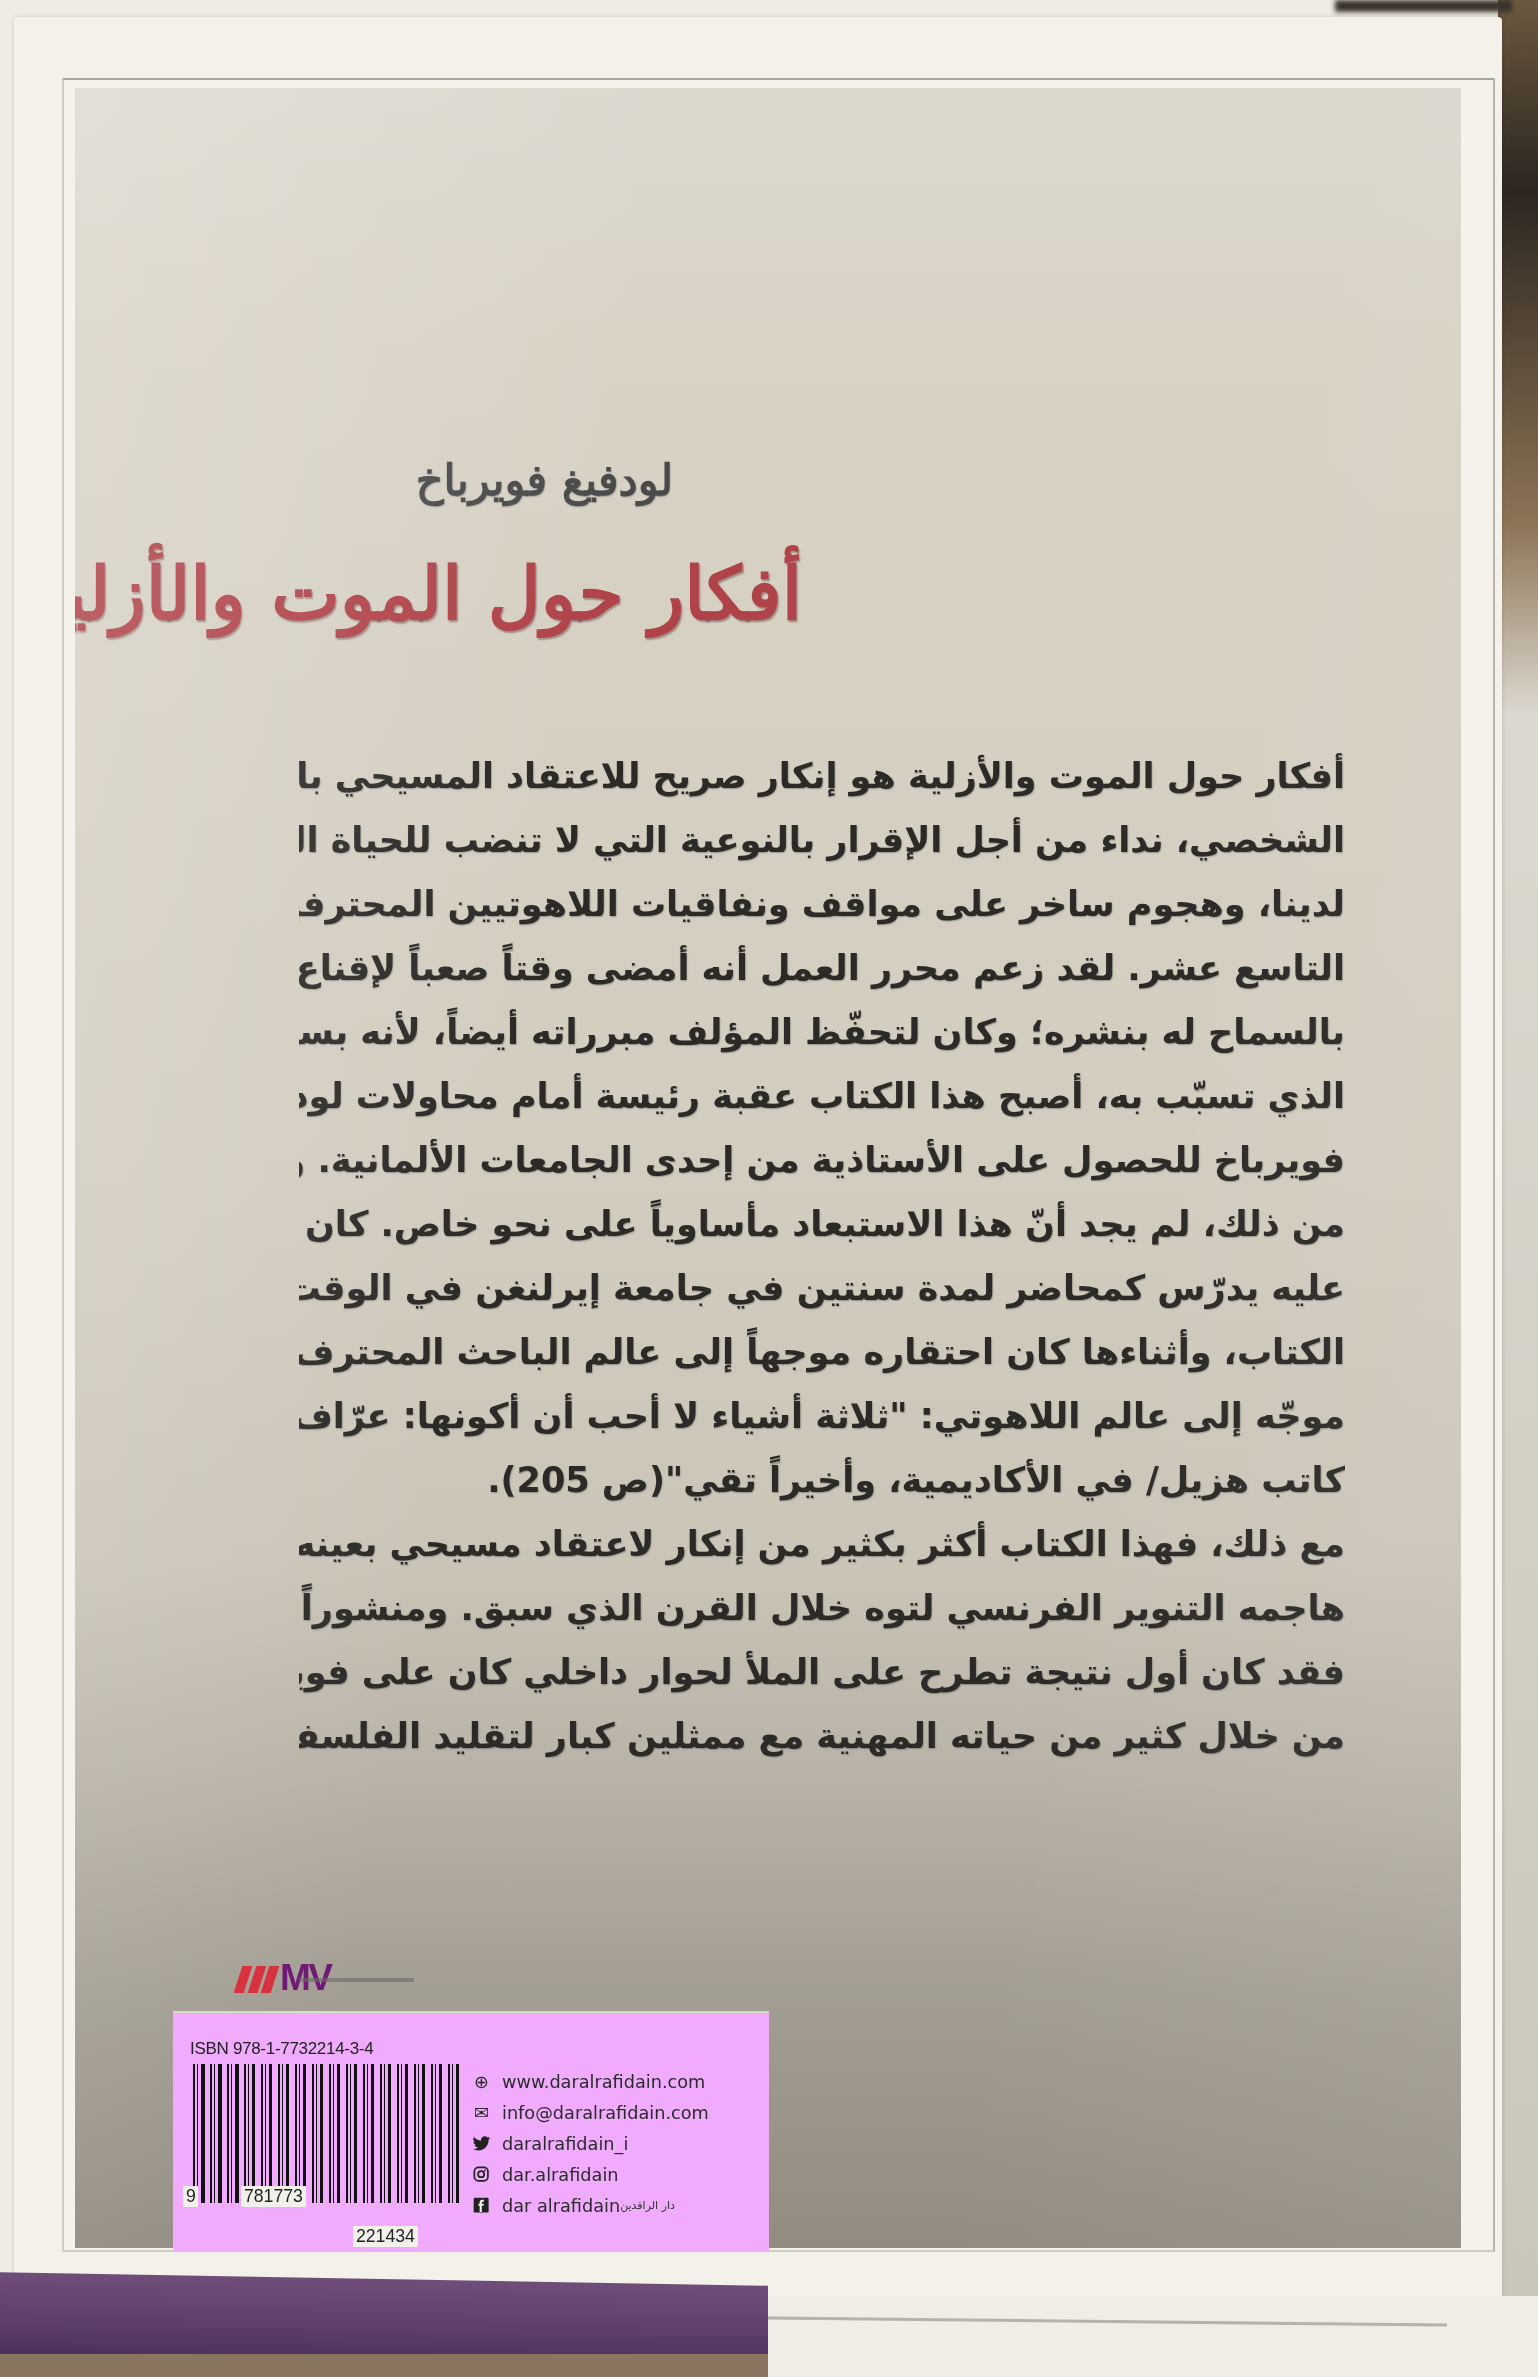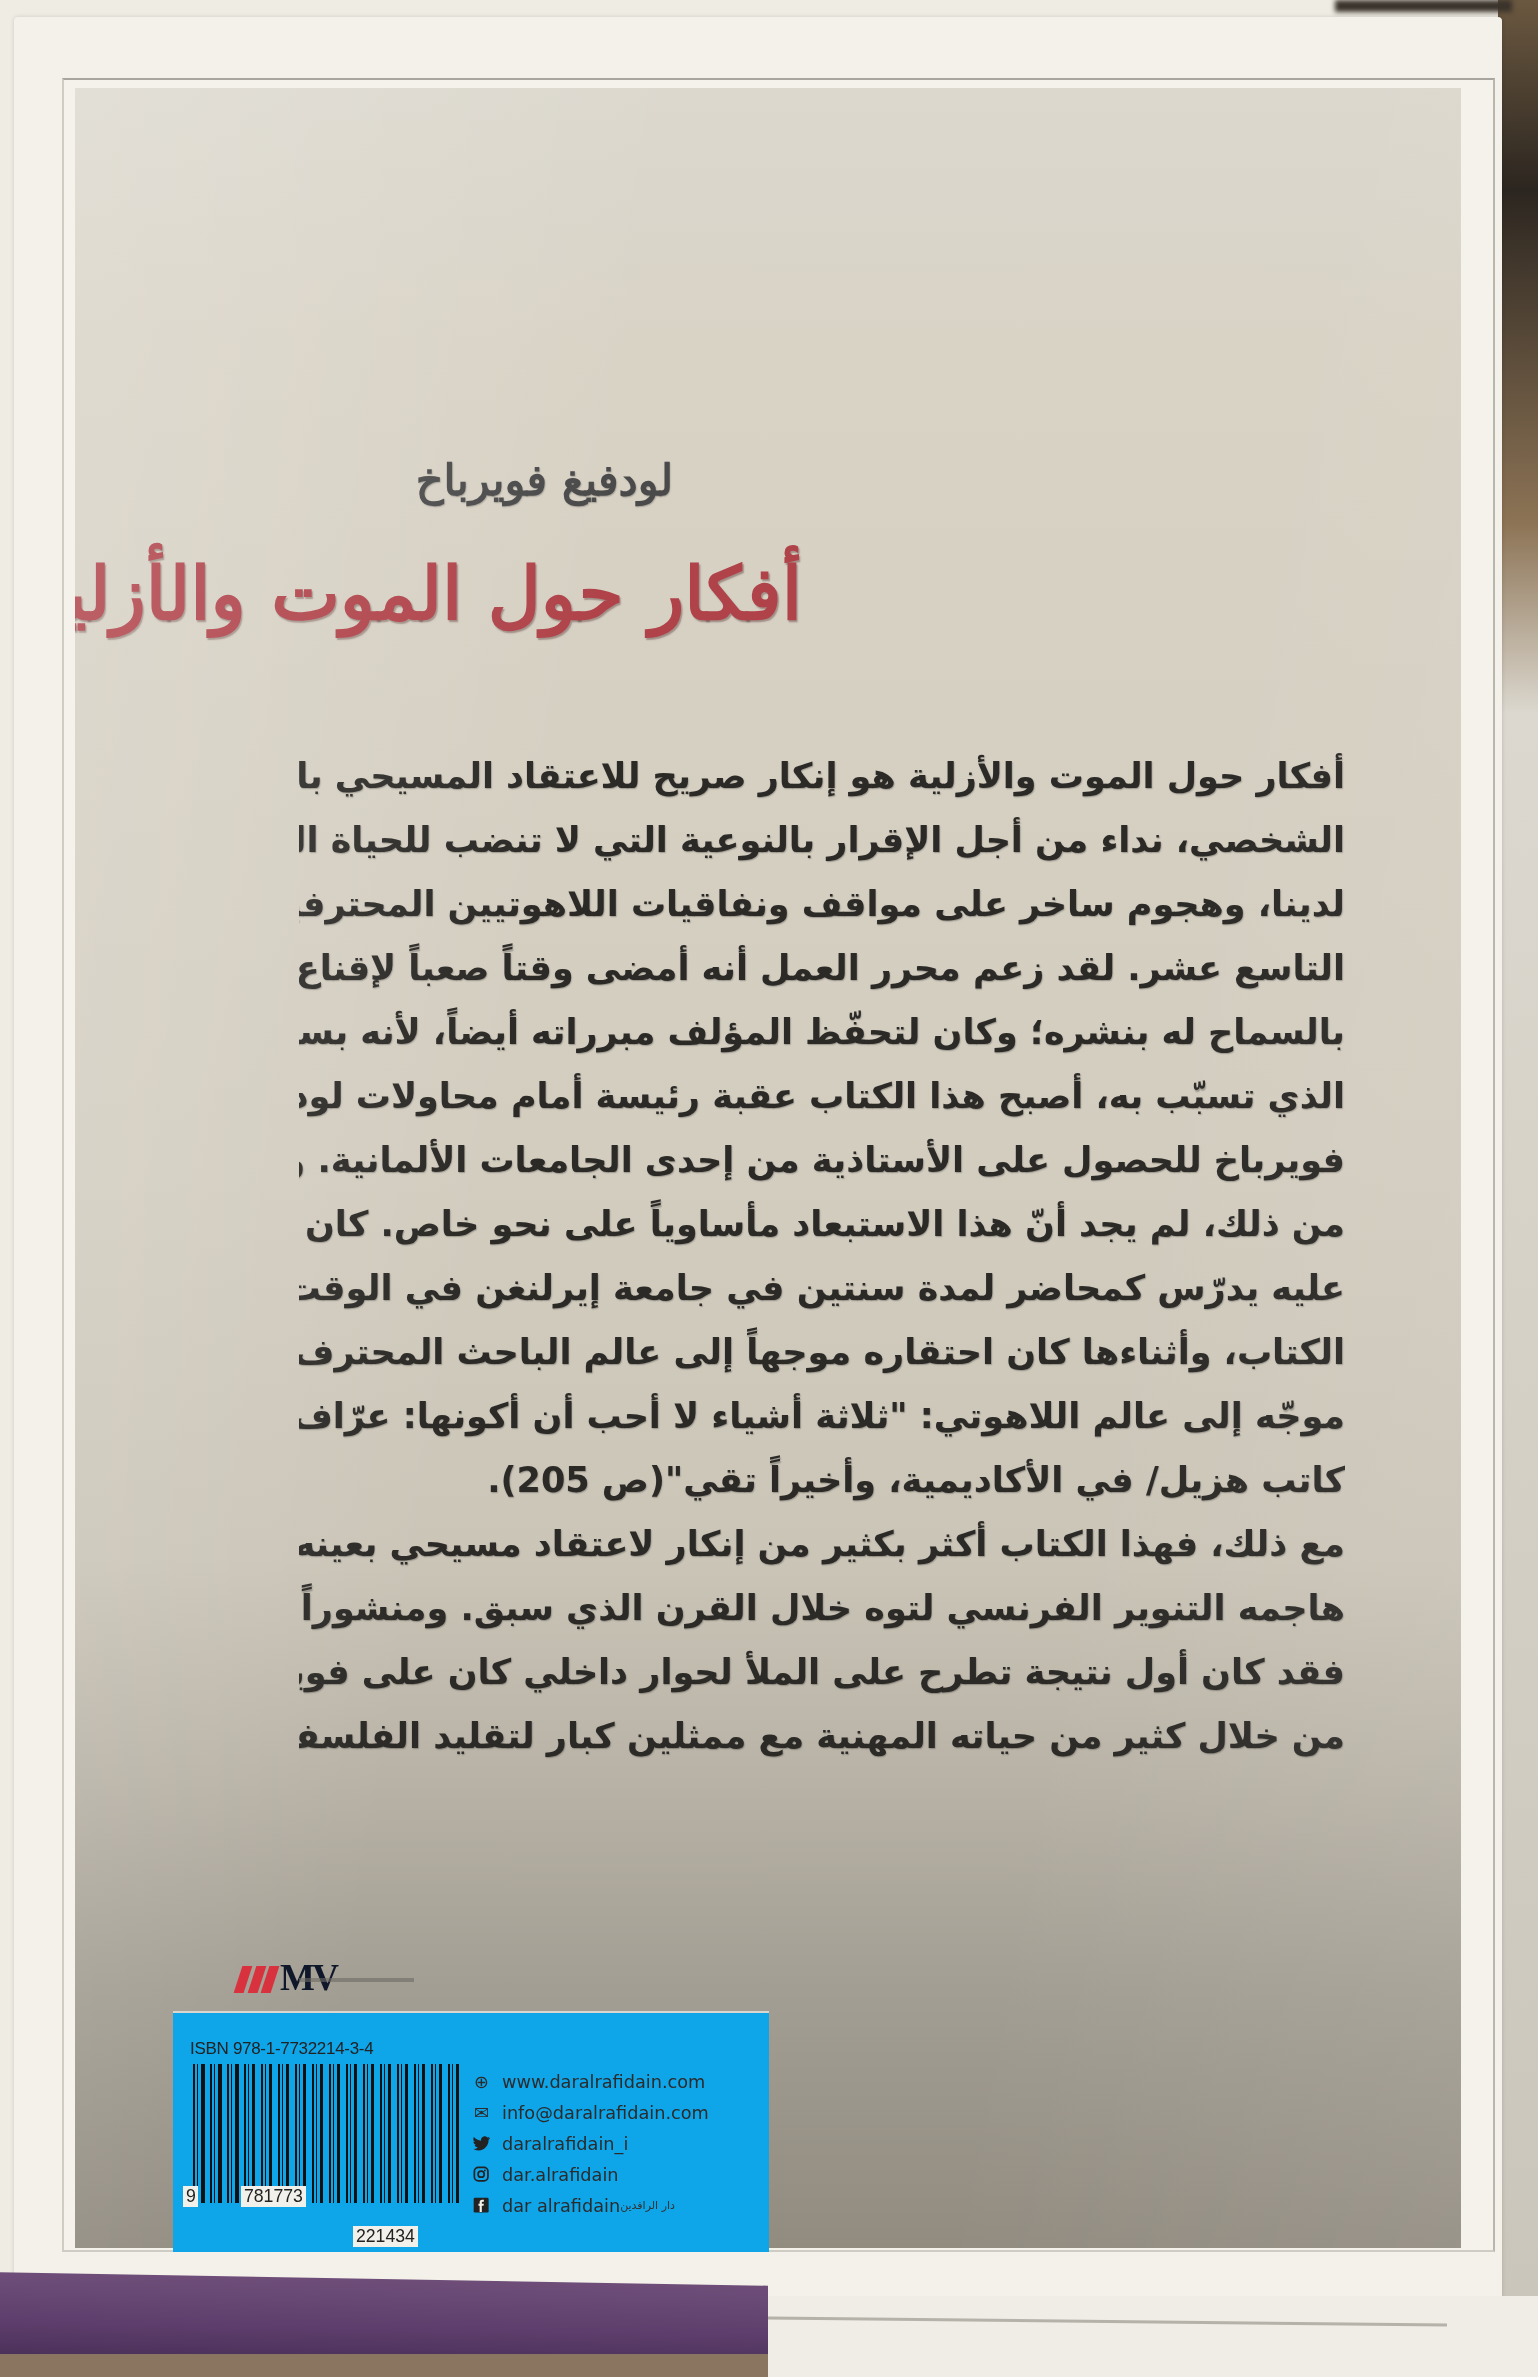--- a/index.html
+++ b/index.html
@@ -85,31 +85,31 @@
     .logo {
       position: absolute; left: 238px; top: 1939px; width: 170px; height: 54px;
       display: flex; align-items: flex-end;
     }
     .logo-stripes { display: flex; gap: 4.1px; margin-right: 5.4px; }
     .logo-stripes span {
       display: block; width: 9.5px; height: 27px; background: #d9323f;
       transform: skewX(-18deg);
     }
     .logo-mark {
-      font-family: Liberation Serif, serif; font-weight: bold;
-      font-size: 37px; color: #0f172a; letter-spacing: -2.7px; line-height: 30px;
+      font-family: Liberation Sans, sans-serif; font-weight: bold;
+      font-size: 37px; color: #701a75; letter-spacing: -2.7px; line-height: 30px;
     }
     .logo-tagline {
       position: absolute; left: 61px; top: 39px; width: 115px; height: 4.1px;
       background: #6c6a66; opacity: 0.6;
     }
     
     .sticker {
       position: absolute; left: 173px; top: 2011px; width: 596px; height: 241px;
-      background: #0ea5e9;
+      background: #f0abfc;
       border-top: 2px solid #d8d6cf;
     }
     .isbn-label {
       position: absolute; left: 17px; top: 26px;
       font-family: "Liberation Sans", sans-serif;
       font-size: 17px; color: #222; letter-spacing: -0.3px;
       white-space: nowrap;
     }
     .barcode {
       position: absolute; left: 20.4px; top: 51px; width: 272px; height: 139px;

